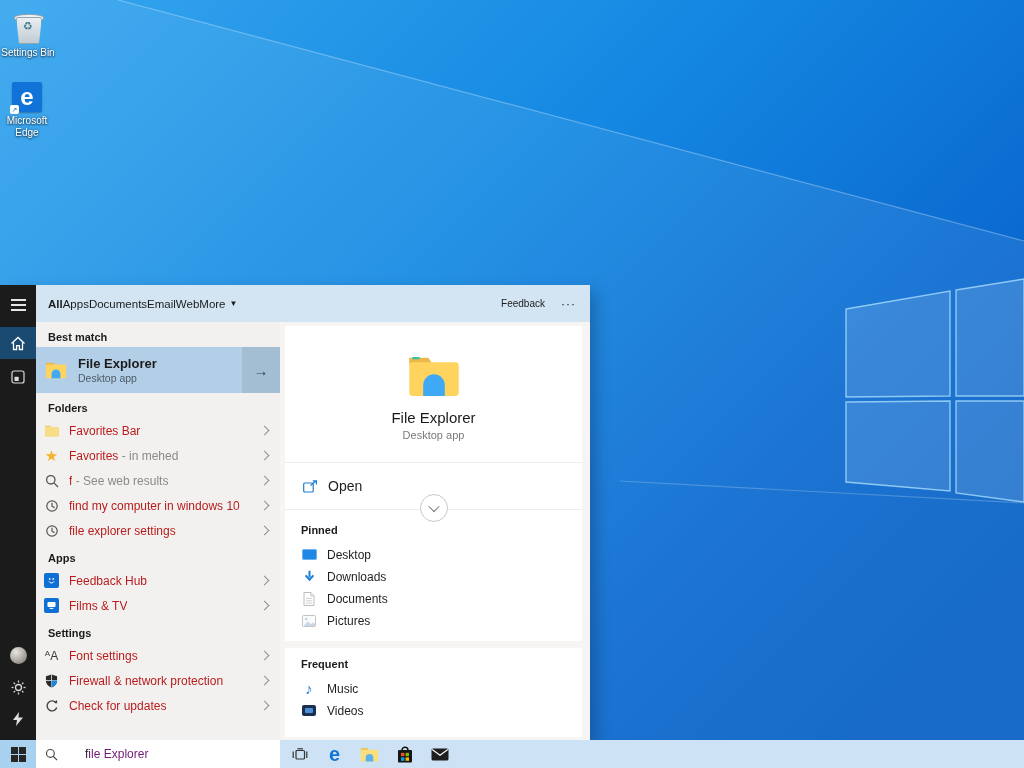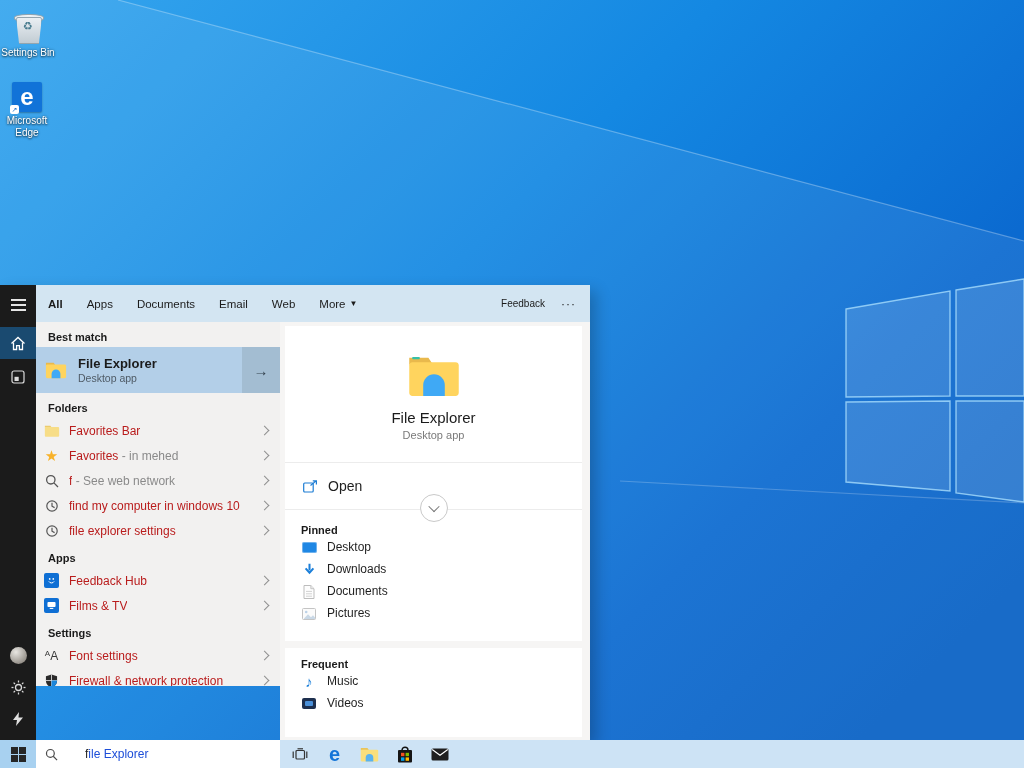--- a/index.html
+++ b/index.html
@@ -30,30 +30,30 @@
   .rail{position:absolute;left:0;top:0;width:36px;height:455px;background:#1b1b1b;
         display:flex;flex-direction:column;align-items:center;}
   .rail .btn{width:36px;height:32px;display:flex;align-items:center;justify-content:center;cursor:pointer;}
   .rail .btn.active{background:#1a4a70;}
   .burger{display:flex;flex-direction:column;gap:3px;}
   .burger i{display:block;width:15px;height:2px;background:#e6e6e6;}
   .rail .spacer{flex:1;}
   
   .fheader{position:absolute;left:36px;top:0;width:554px;height:37px;background:#d3e5f2;
            display:flex;align-items:center;padding:0;box-sizing:border-box;}
-  .tabs{display:flex;align-items:center;height:100%;padding-left:12px;gap:24px;}
+  .tabs{display:flex;align-items:center;height:100%;padding-left:12px;gap:0;}
   .tab{height:100%;display:flex;align-items:center;font-size:11.5px;color:#1b1b1b;
        border-bottom:3px solid transparent;border-top:3px solid transparent;cursor:pointer;white-space:nowrap;}
   .tab.active{font-weight:bold;border-bottom-color:#0a6ed1;}
   .tab .caret{font-size:8px;margin-left:4px;}
   .hright{margin-left:auto;display:flex;align-items:center;gap:16px;padding-right:14px;}
   .hright .fb{font-size:10px;color:#1b1b1b;cursor:pointer;}
   .hright .dots{font-size:12px;color:#1b1b1b;letter-spacing:1px;cursor:pointer;}
   
-  .list{position:absolute;left:36px;top:37px;width:244px;height:364px;background:#f2f1f0;overflow:hidden;}
+  .list{position:absolute;left:36px;top:37px;width:244px;height:418px;background:#f2f1f0;overflow:hidden;}
   .slabel{padding:9px 12px 4px 12px;font-size:11px;font-weight:bold;color:#1b1b1b;}
   .lrow{display:flex;align-items:center;height:25px;padding:0 12px 0 7px;cursor:pointer;}
   .lrow .ic{width:17px;height:17px;flex:none;margin-right:9px;display:flex;align-items:center;justify-content:center;}
   .lrow .t{font-size:12px;color:#b91c1c;white-space:nowrap;overflow:hidden;}
   .lrow .sfx{font-size:12px;color:#8a8a8a;white-space:pre;}
   .lrow .sp{flex:1;}
   .chev{width:6px;height:6px;border-top:1.4px solid #8f8f8f;border-right:1.4px solid #8f8f8f;
         transform:rotate(45deg);flex:none;}
   .bmrow{display:flex;align-items:stretch;height:46px;background:#b3cfe8;cursor:pointer;}
   .bmmain{flex:1;display:flex;align-items:center;padding-left:9px;}
@@ -78,30 +78,30 @@
            position:relative;cursor:pointer;}
   .openrow .ic{margin-right:10px;display:flex;}
   .openrow .t{font-size:14px;color:#1f1f1f;}
   .expander{position:absolute;left:50%;bottom:-13px;transform:translateX(-50%);width:26px;height:26px;
             background:#fff;border:1px solid #c9c9c9;border-radius:50%;display:flex;align-items:center;
             justify-content:center;cursor:pointer;z-index:2;}
   .expander i{width:7px;height:7px;border-right:1.4px solid #777;border-bottom:1.4px solid #777;
               transform:rotate(45deg) translate(-1px,-1px);}
   .pblock{padding-top:6px;}
   .pblock .slabel{padding:8px 16px 4px 16px;}
-  .prow{display:flex;align-items:flex-start;height:22px;padding:0 16px;cursor:pointer;}
+  .prow{display:flex;align-items:flex-end;height:22px;padding:0 16px;cursor:pointer;}
   .prow .ic{width:16px;height:15px;flex:none;margin-right:10px;display:flex;align-items:center;justify-content:center;}
   .prow .t{font-size:12px;color:#1f1f1f;}
   
   .taskbar{position:absolute;left:0;top:740px;width:1024px;height:28px;background:#cde3f5;display:flex;align-items:stretch;}
   .startbtn{width:36px;background:#a8d1f0;display:flex;align-items:center;justify-content:center;cursor:pointer;}
   .tsearch{width:244px;background:#fff;display:flex;align-items:center;padding-left:9px;box-sizing:border-box;cursor:text;}
   .tsearch .txt{margin-left:7px;font-size:12px;white-space:pre;}
   .tsearch .typed{color:#1f1f1f;}
-  .tsearch .sugg{color:#1d4ed8;}
+  .tsearch .sugg{color:#701a75;}
   .tbicons{display:flex;align-items:center;margin-left:2px;}
   .tbico{width:35px;height:28px;display:flex;align-items:center;justify-content:center;cursor:pointer;}
   .tbico .e{color:#1475d8;font-size:20px;font-weight:bold;line-height:1;}
 </style>
 </head>
 <body>
 
 <div class="desktop">
   <svg width="1024" height="768" viewBox="0 0 1024 768">
     <defs>
@@ -265,21 +265,21 @@
 
 
     <div class="lrow">
       <span class="ic">
         <svg width="14" height="14" viewBox="0 0 14 14">
           <circle cx="5.8" cy="5.8" r="4.2" fill="none" stroke="#555" stroke-width="1.3"></circle>
           <line x1="8.9" y1="8.9" x2="13" y2="13" stroke="#555" stroke-width="1.3"></line>
         </svg>
       </span>
       <span class="t">f</span>
-      <span class="sfx"> - See web network</span>
+      <span class="sfx"> - See web results</span>
         <span class="sp"></span>
       <span class="chev"></span>
     </div>
     <div class="lrow">
       <span class="ic">
         <svg width="14" height="14" viewBox="0 0 14 14">
           <circle cx="7" cy="7" r="5.2" fill="none" stroke="#555" stroke-width="1.2"></circle>
           <polyline points="7,3.8 7,7.2 9.6,8.6" fill="none" stroke="#555" stroke-width="1.2"></polyline>
         </svg>
       </span>

